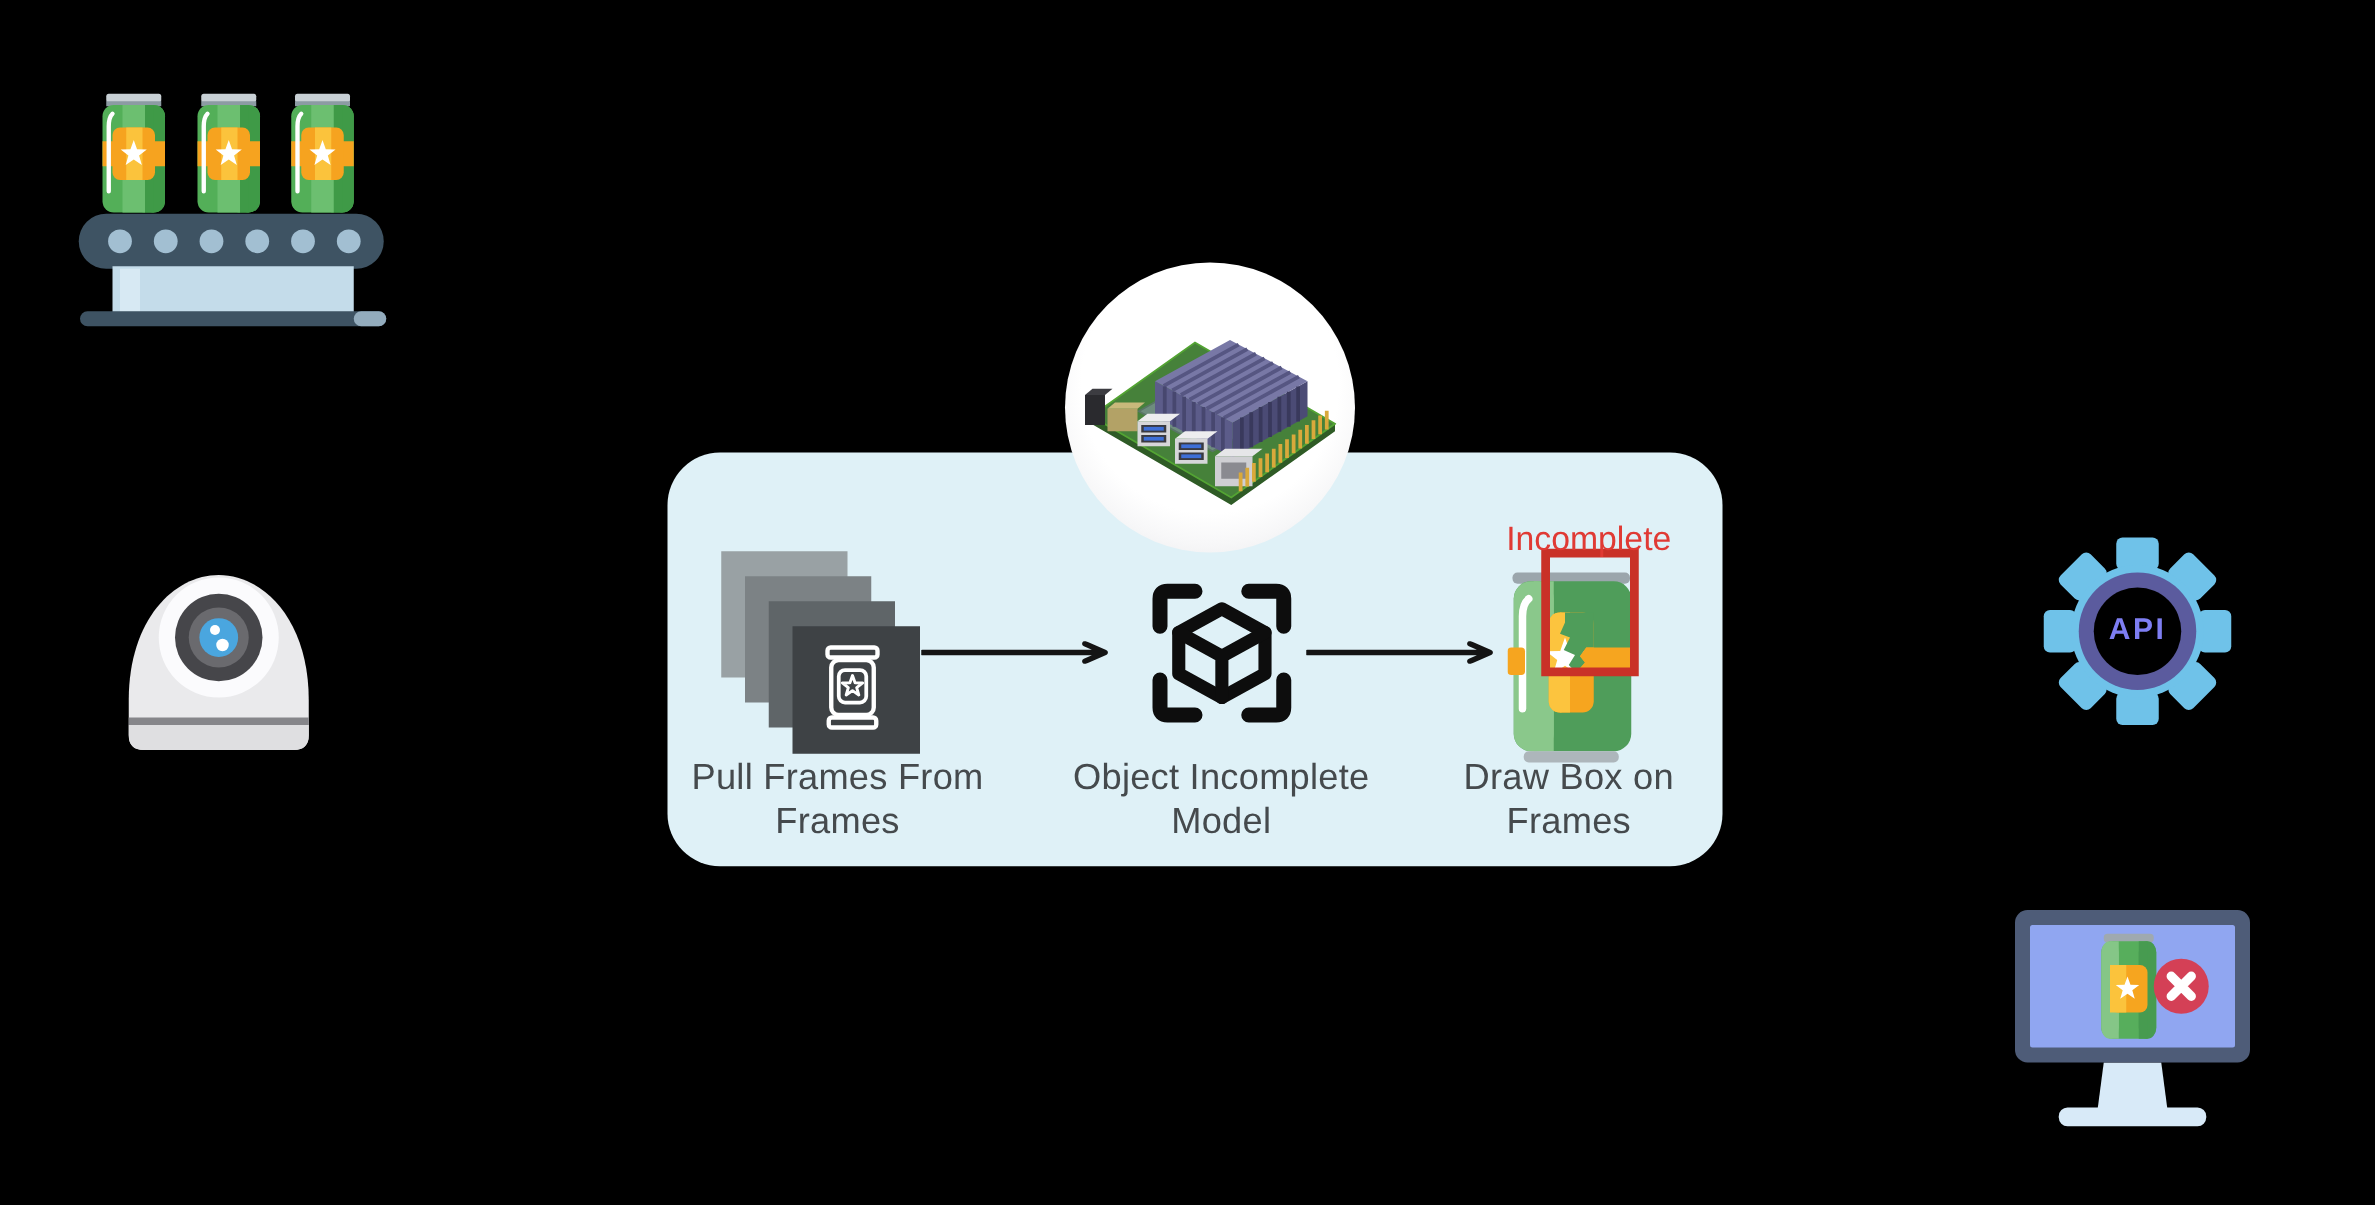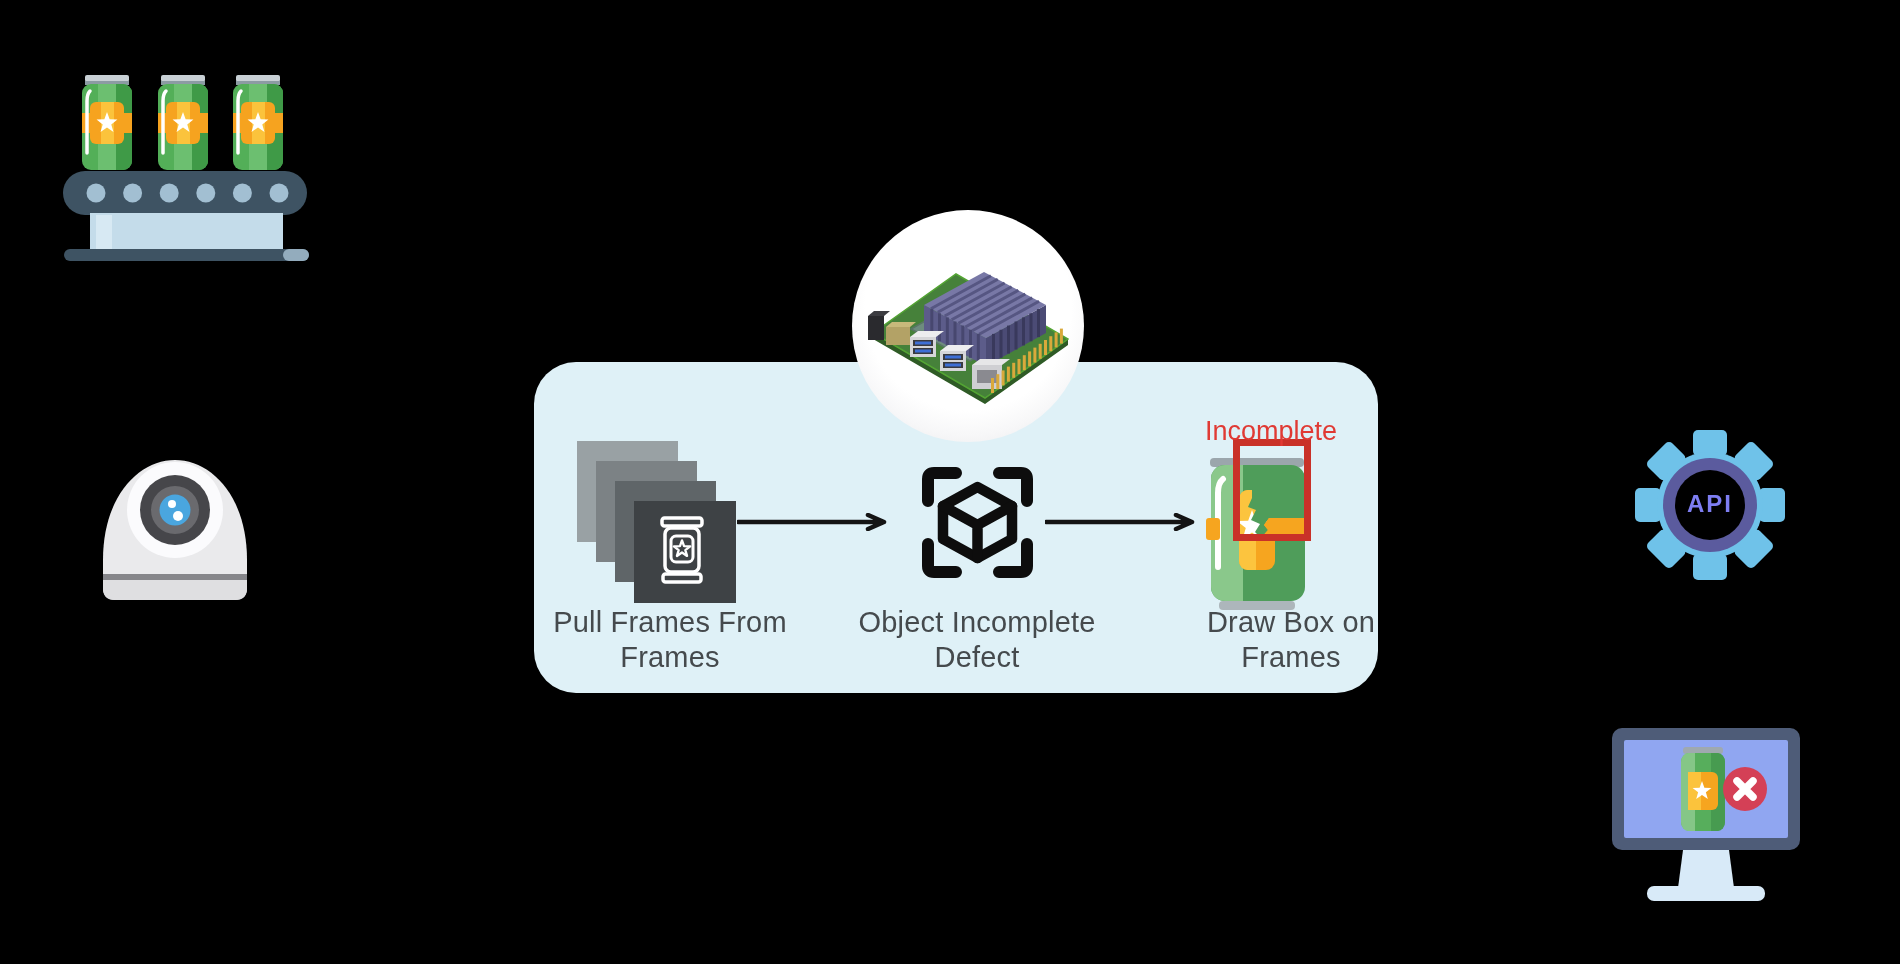--- a/index.html
+++ b/index.html
@@ -14,21 +14,21 @@
 
   
   .panel{left:534px;top:362px;width:844px;height:331px;border-radius:42px;
     background:#DFF1F7;z-index:2;}
 
   .step-label{position:absolute;width:240px;text-align:center;color:#454A4D;
     font-size:29px;line-height:35px;letter-spacing:.2px;}
   .step-label span{display:block;}
   .lbl-1{left:3px;top:243px;margin-left:13px;}
   .lbl-2{left:323px;top:243px;}
-  .lbl-3{left:637px;top:243px;text-align:center;}
+  .lbl-3{left:601px;top:243px;text-align:center;}
 
   .arrow{position:absolute;top:151px;width:160px;height:18px;}
   .arrow-1{left:203px;}
   .arrow-2{left:511px;}
 
   .frames-svg{position:absolute;left:40px;top:76px;}
   .cube-svg{position:absolute;left:386px;top:103px;}
   .defcan-svg{position:absolute;left:672px;top:90px;z-index:1;}
 
   .red-box{position:absolute;left:699px;top:77px;width:78px;height:102px;
@@ -240,21 +240,21 @@
 
     <div class="red-box"></div>
     <div class="incomplete">Incomplete</div>
 
     <div class="step-label lbl-1">
       <span>Pull Frames From</span>
       <span>Frames</span>
     </div>
     <div class="step-label lbl-2">
       <span>Object Incomplete</span>
-      <span>Defect</span>
+      <span>Model</span>
     </div>
     <div class="step-label lbl-3">
       <span>Draw Box on</span>
       <span>Frames</span>
     </div>
   </div>
 
   <svg class="abs" style="left:1630px;top:425px;" width="160" height="160" viewBox="0 0 160 160">
     <g fill="#6FC2E9">
       <g transform="translate(80,80)">

